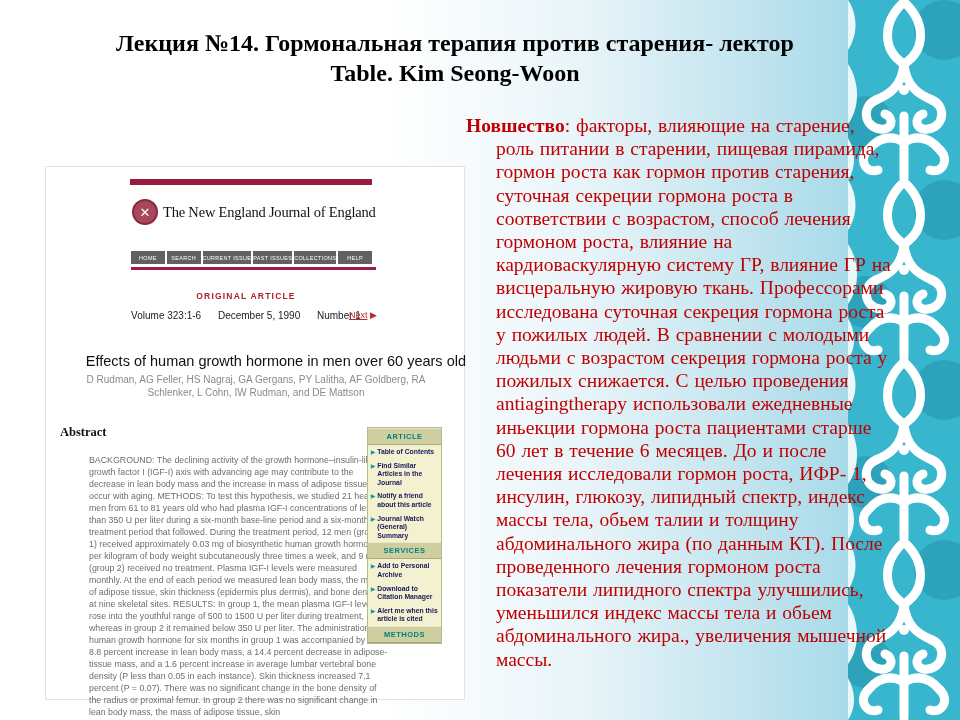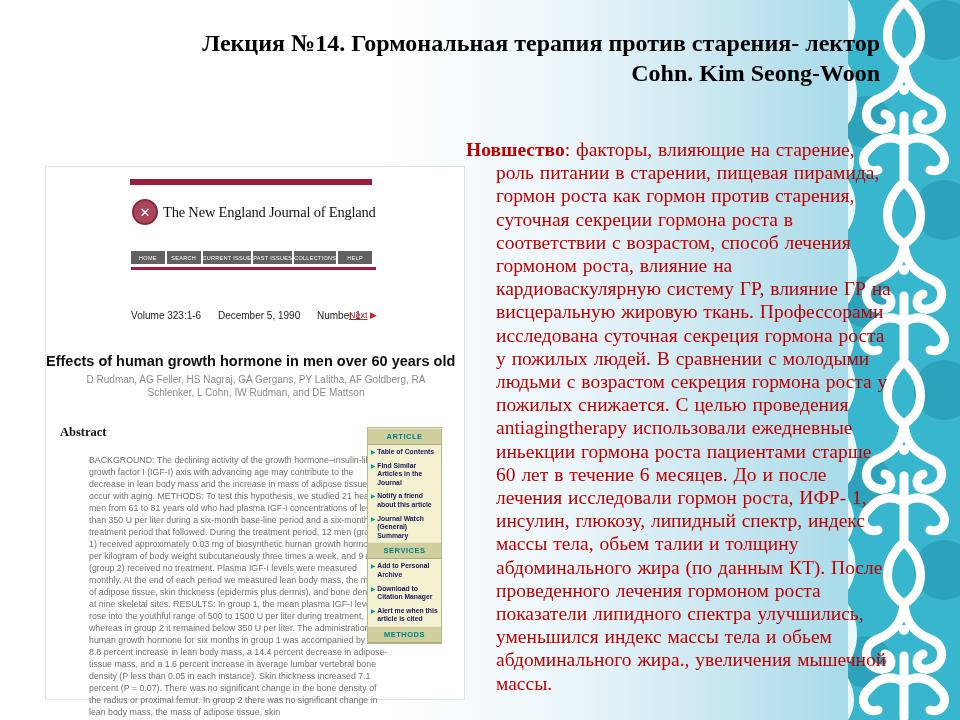--- a/index.html
+++ b/index.html
@@ -5,47 +5,47 @@
   * { margin:0; padding:0; box-sizing:border-box; }
   html,body { background:#ffffff; }
   .slide {
     position:relative; width:960px; height:720px; overflow:hidden;
     background:linear-gradient(90deg,#ffffff 0%,#ffffff 40%,#eaf5f9 60%,#c2e4ef 78%,#9fd7e7 92%,#8fd0e2 100%);
     font-family:"Liberation Sans",sans-serif;
   }
   
   .ornament { position:absolute; top:0; right:0; width:112px; height:720px; z-index:1; }
   
-  .title { position:absolute; left:30px; top:28px; width:850px; text-align:right; z-index:3;
+  .title { position:absolute; left:30px; top:28px; width:850px; text-align:center; z-index:3;
            font-family:"Liberation Serif",serif; font-weight:bold; color:#000; font-size:24px; line-height:30px; }
   
   .bodytext { position:absolute; left:466px; top:114px; width:428px; z-index:3;
               font-family:"Liberation Serif",serif; font-size:19.5px; line-height:23.2px;
-              color:#c00000; padding-left:30px; text-indent:-30px; word-spacing:1px;margin-top:24px; }
+              color:#c00000; padding-left:30px; text-indent:-30px; word-spacing:1px; }
   .bodytext .lead { font-weight:bold; }
   
   .journal { position:absolute; left:45px; top:166px; width:420px; height:534px; background:#fff;
              border:1px solid #e3e3e3; z-index:2; }
   .j-topbar  { position:absolute; left:84px; top:12px; width:242px; height:6px; background:#9b1b3c; }
   .j-mast    { position:absolute; left:86px; top:28px; width:320px; height:34px; display:flex; align-items:center; gap:5px; }
   .j-logo    { width:26px; height:26px; border-radius:50%; background:#a8475c; border:2px solid #8c2740;
                display:flex; align-items:center; justify-content:center; color:#fff; font-size:13px; flex:0 0 auto; }
   .j-mast-t  { font-family:"Liberation Serif",serif; font-size:14.5px; color:#111; letter-spacing:-0.2px; white-space:nowrap; }
   .j-nav     { position:absolute; left:85px; top:84px; width:241px; height:13px; display:flex; gap:2px; }
   .j-nav-btn { flex:1; background:#616161; color:#fff; font-size:5.5px; letter-spacing:0.3px;
                display:flex; align-items:center; justify-content:center; white-space:nowrap; cursor:pointer; }
   .j-navline { position:absolute; left:85px; top:100px; width:245px; height:3px; background:#a01d40; }
   .j-orig    { position:absolute; left:0; top:124px; width:400px; text-align:center;
                color:#b01c2e; font-weight:bold; font-size:8.5px; letter-spacing:1.2px; }
   .j-vol     { position:absolute; left:0; top:143px; width:400px; text-align:center; font-size:10px; color:#1a1a1a; }
   .j-vol span { margin:0 7px; }
   .j-next    { position:absolute; left:303px; top:143px; font-size:9px; color:#b82a2a; cursor:pointer; }
   .j-next .lbl { text-decoration:underline;margin-top:19px; }
-  .j-art-title { position:absolute; left:0; top:186px; width:420px; text-align:left;
-                 font-weight:bold; font-size:14.5px; color:#111; }
+  .j-art-title { position:absolute; left:0; top:186px; width:420px; text-align:right;
+                 font-weight:normal; font-size:14.5px; color:#111; }
   .j-authors { position:absolute; left:20px; top:207px; width:380px; text-align:center;
                font-size:10px; line-height:12.5px; color:#8a8a8a; }
   .j-abs-h   { position:absolute; left:14px; top:258px; font-weight:bold; font-size:12.5px; color:#111;font-family:Liberation Serif, serif; }
   .j-abs     { position:absolute; left:14px; top:287px; width:300px; font-size:8.8px; line-height:12px; color:#6e6e6e;margin-left:29px; }
   .j-sidebar { position:absolute; left:321px; top:260px; width:75px; background:#f3f1cf; border:1px solid #b9b98e; }
   .j-sb-h    { background:#cece9e; color:#00818a; font-weight:bold; font-size:7.5px; letter-spacing:0.5px;
                text-align:center; padding:3px 0; border-top:1px solid #e8e8c8; border-bottom:1px solid #a9a97e; }
   .j-sb-item { display:flex; gap:2px; padding:3px 2px 2px 3px; font-size:6.8px; line-height:8.6px;
                font-weight:bold; color:#16165e; cursor:pointer; }
   .j-sb-item .arr { color:#0a9aa6; font-size:5.5px; line-height:8.6px; flex:0 0 auto; }
@@ -77,21 +77,21 @@
           <circle cx="56" cy="90" r="5" fill="#ffffff"></circle>
           <path d="M0 0 C 10 15, 10 35, 0 50 C -2 54, -2 60, 0 64 C 12 82, 12 108, 0 124 C -2 128, -2 134, 0 138 C 8 152, 8 168, 0 180 Z" fill="#ffffff" opacity="0.9"></path>
         </pattern>
       </defs>
       <rect width="112" height="720" fill="url(#kz)"></rect>
     </svg>
   </div>
 
   <div class="title">
     <div>Лекция №14. Гормональная терапия против старения- лектор</div>
-    <div>Cohn. Kim Seong-Woon</div>
+    <div>Table. Kim Seong-Woon</div>
   </div>
 
   <div class="bodytext">
     <span class="lead">Новшество</span><span>: факторы, влияющие на старение, роль питании в старении, пищевая пирамида, гормон роста как гормон против старения, суточная секреции гормона роста в соответствии с возрастом, способ лечения гормоном роста, влияние на кардиоваскулярную систему ГР, влияние ГР на висцеральную жировую ткань. Профессорами исследована суточная секреция гормона роста у пожилых людей. В сравнении с молодыми людьми с возрастом секреция гормона роста у пожилых снижается. С целью проведения antiagingtherapy использовали ежедневные иньекции гормона роста пациентами старше 60 лет в течение 6 месяцев. До и после лечения исследовали гормон роста, ИФР- 1, инсулин, глюкозу, липидный спектр, индекс массы тела, обьем талии и толщину абдоминального жира (по данным КТ). После проведенного лечения гормоном роста показатели липидного спектра улучшились, уменьшился индекс массы тела и обьем абдоминального жира., увеличения мышечной массы.</span>
   </div>
 
   <div class="journal">
     <div class="j-topbar"></div>
 
     <div class="j-mast">
@@ -102,20 +102,21 @@
     <div class="j-nav">
       <div class="j-nav-btn">HOME</div>
       <div class="j-nav-btn">SEARCH</div>
       <div class="j-nav-btn">CURRENT ISSUE</div>
       <div class="j-nav-btn">PAST ISSUES</div>
       <div class="j-nav-btn">COLLECTIONS</div>
       <div class="j-nav-btn">HELP</div>
     </div>
     <div class="j-navline"></div>
 
+    <div class="j-orig">ORIGINAL ARTICLE</div>
 
     <div class="j-vol">
       <span>Volume 323:1-6</span>
       <span>December 5, 1990</span>
       <span>Number 1</span>
     </div>
     <div class="j-next">
       <span class="lbl">Next</span>
       <span>▶</span>
     </div>

